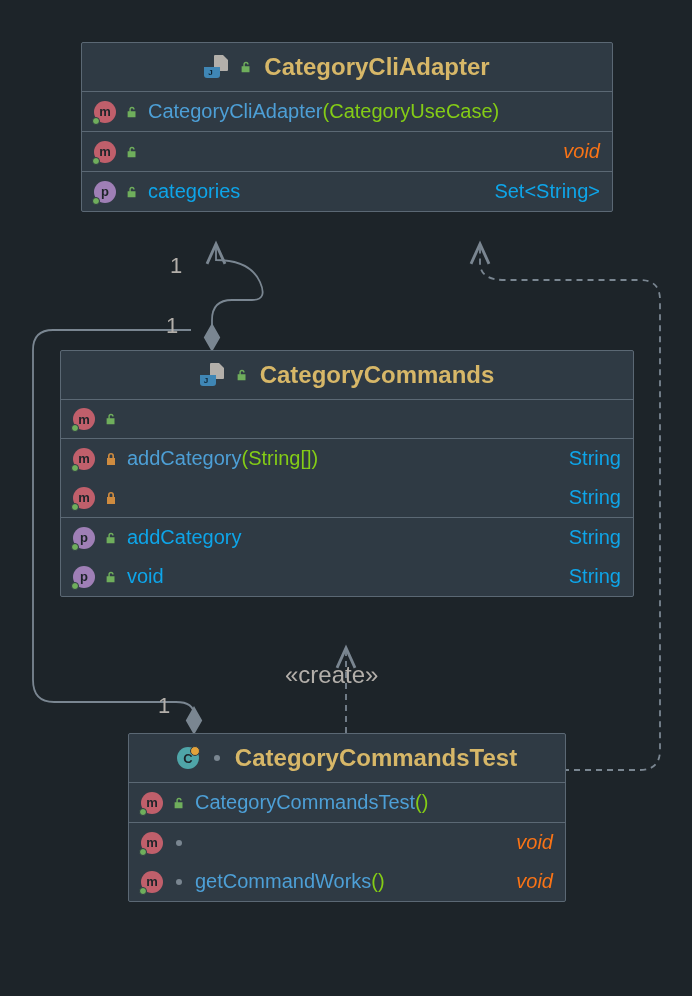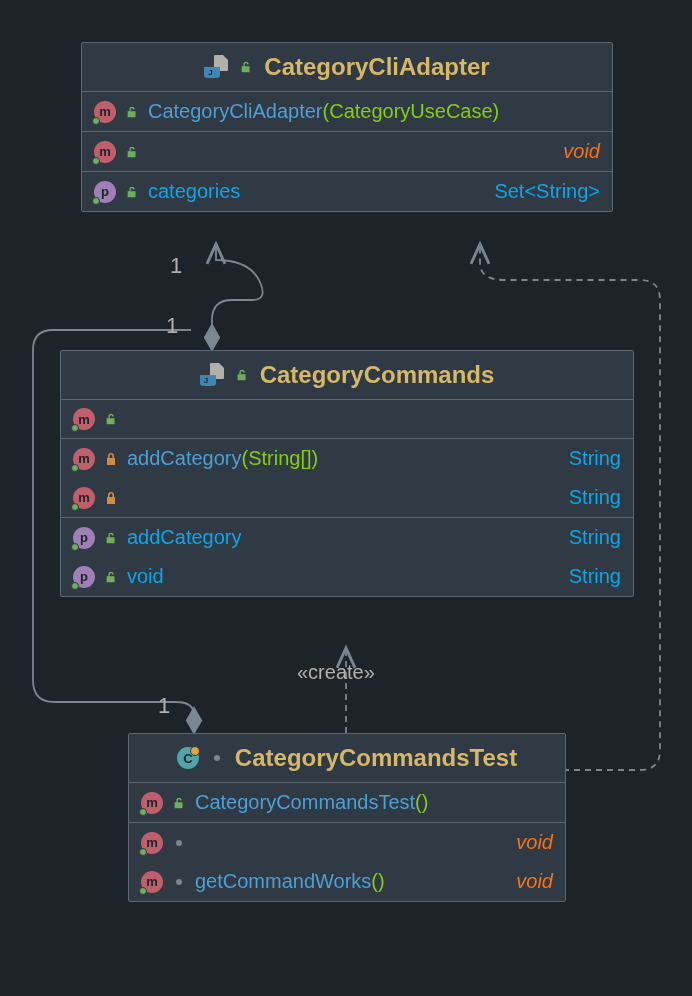--- a/index.html
+++ b/index.html
@@ -54,21 +54,21 @@
   </defs>
   <path d="M212 350 L212 320 Q212 300 232 300 L252 300 Q268 300 260 282 Q250 260 216 260 L216 244" fill="none" stroke="#7a8691" stroke-width="1.8" marker-start="url(#diamond)" marker-end="url(#openarrow)"></path>
   <path d="M194 733 L194 715 Q194 702 176 702 L54 702 Q33 702 33 680 L33 350 Q33 330 53 330 L191 330" fill="none" stroke="#7a8691" stroke-width="1.8" marker-start="url(#diamond)"></path>
   <path d="M346 733 L346 648" fill="none" stroke="#7a8691" stroke-width="1.8" stroke-dasharray="6 5" marker-end="url(#openarrow)"></path>
   <path d="M563 770 L640 770 Q660 770 660 750 L660 300 Q660 280 640 280 L505 280 Q480 280 480 263 L480 244" fill="none" stroke="#7a8691" stroke-width="1.8" stroke-dasharray="6 5" marker-end="url(#openarrow)"></path>
 </svg>
 
 <div class="mult" style="left:170px;top:253px">1</div>
 <div class="mult" style="left:166px;top:313px">1</div>
 <div class="mult" style="left:158px;top:693px">1</div>
-<div class="mult" style="left:297px;top:661px;font-size:20px">«create»</div>
+<div class="mult" style="left:285px;top:661px;font-size:24px">«create»</div>
 
 <div class="classbox" style="left:81px;top:42px;width:530px">
   <div class="classhead">
     <span class="java-icon">
           <span class="paper"></span>
           <span class="cup"></span>
           <span class="letter">J</span>
         </span>
     <span class="vis vis-open">
           <svg viewBox="0 0 16 16">

